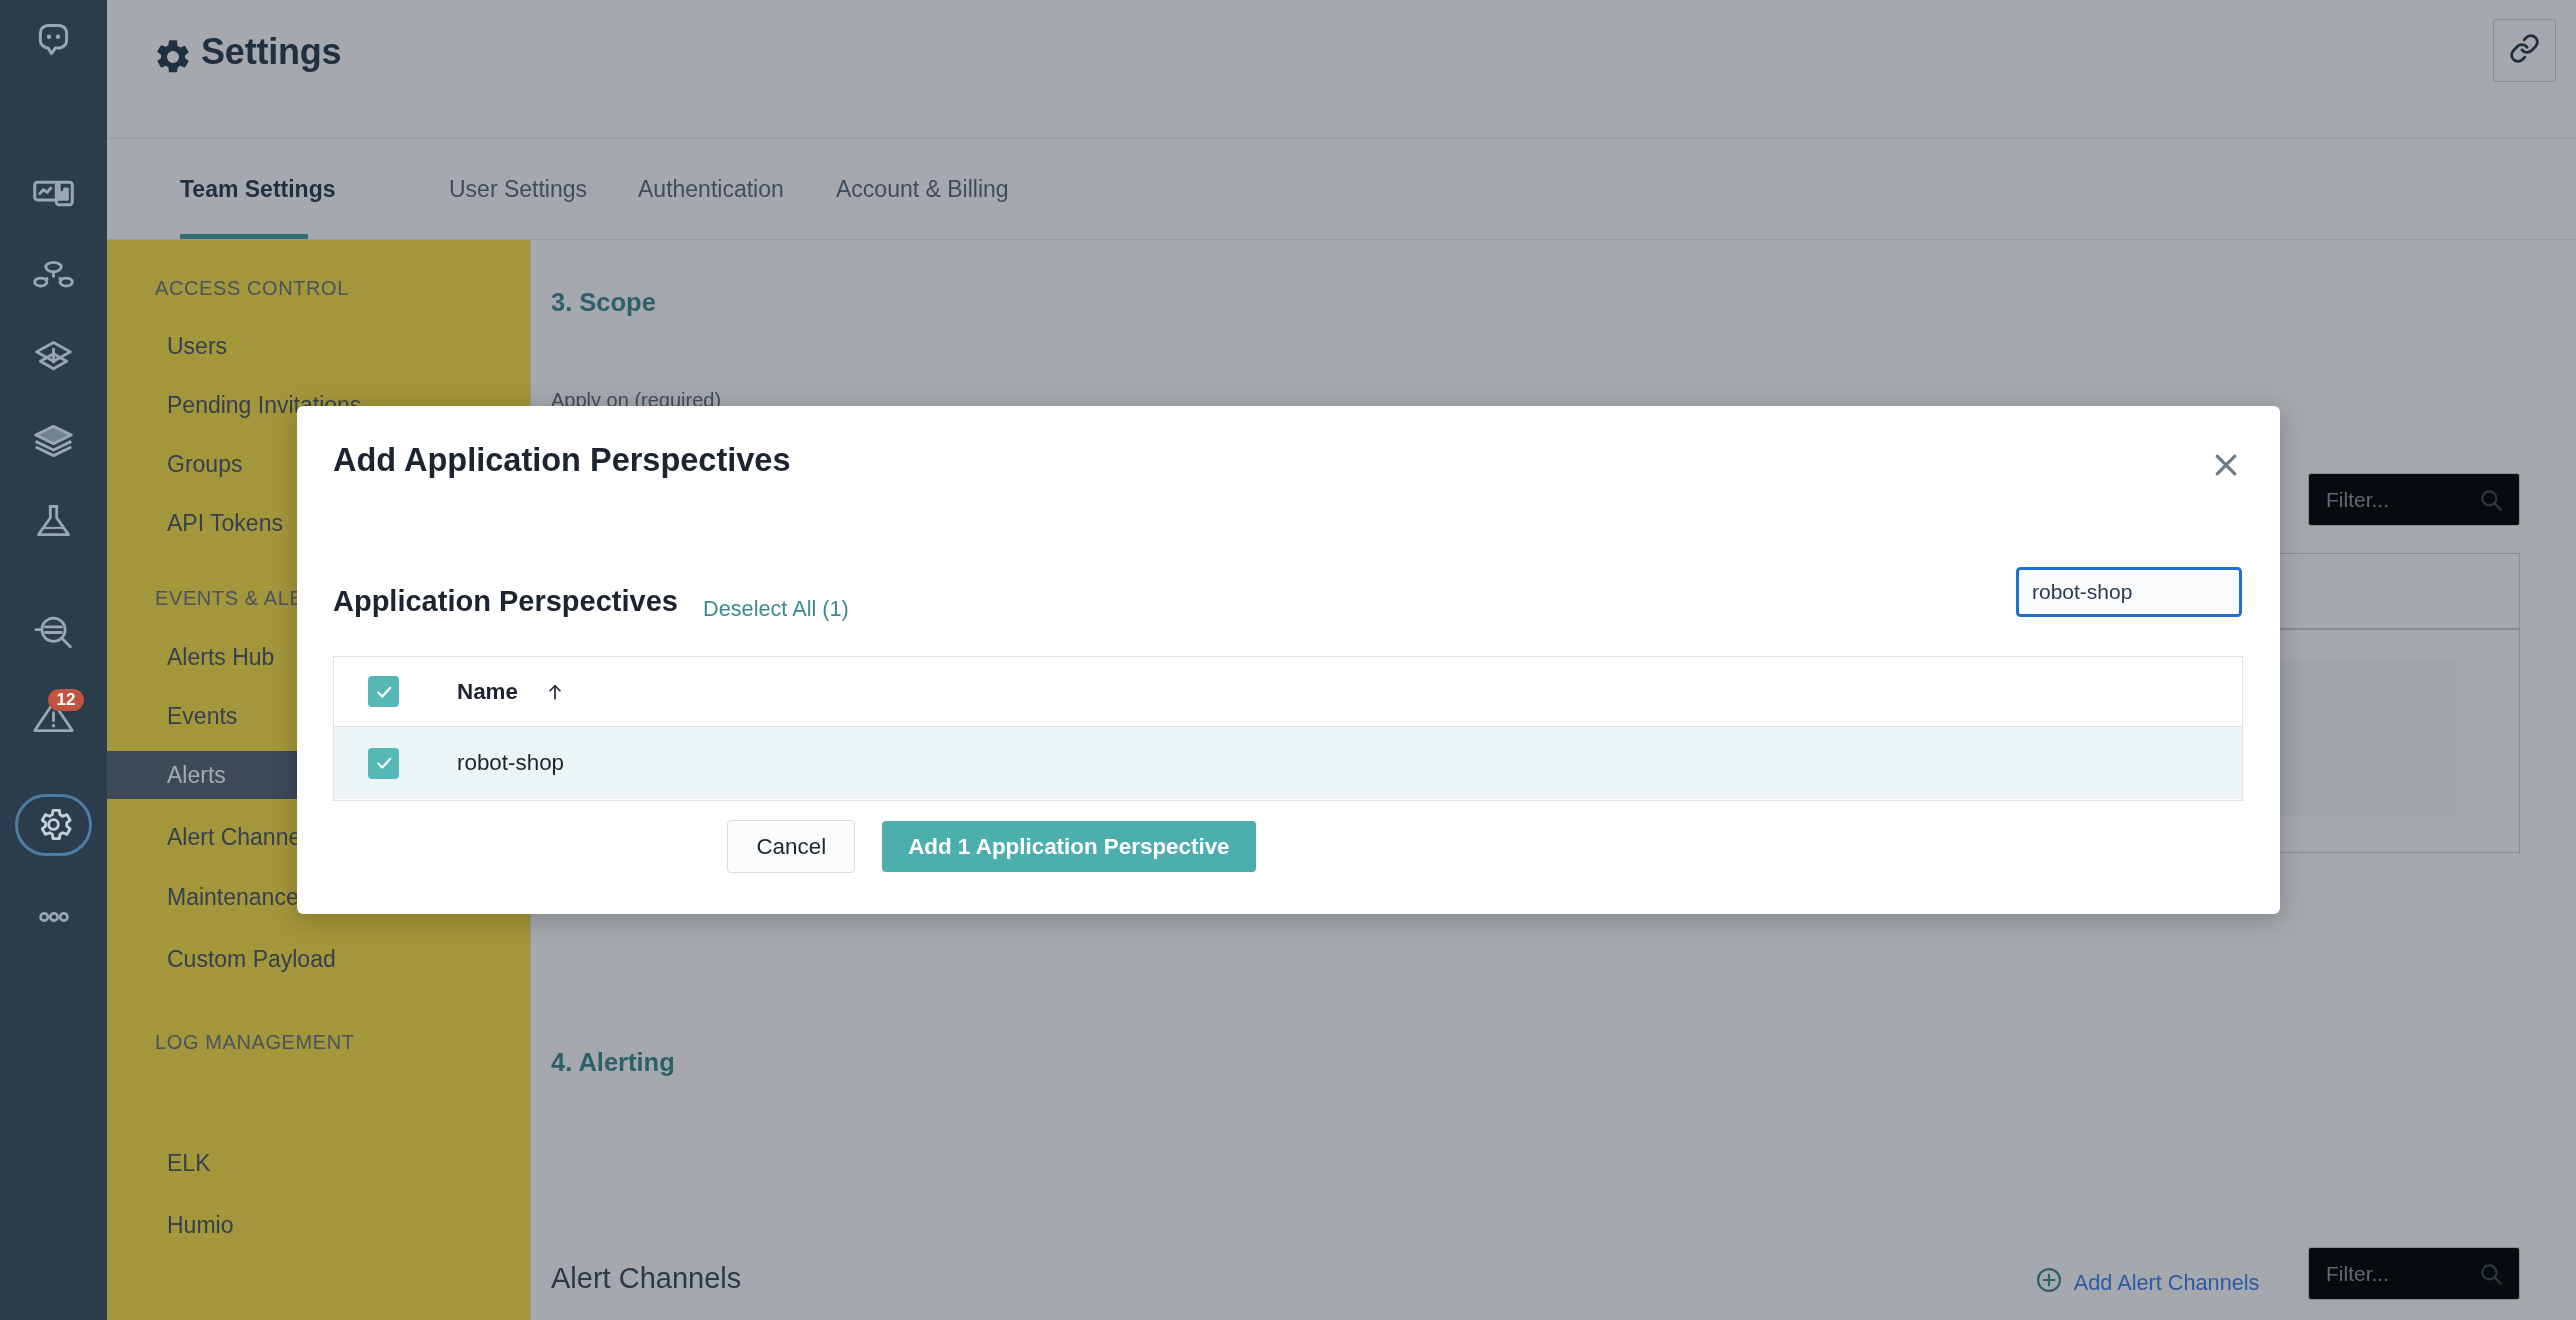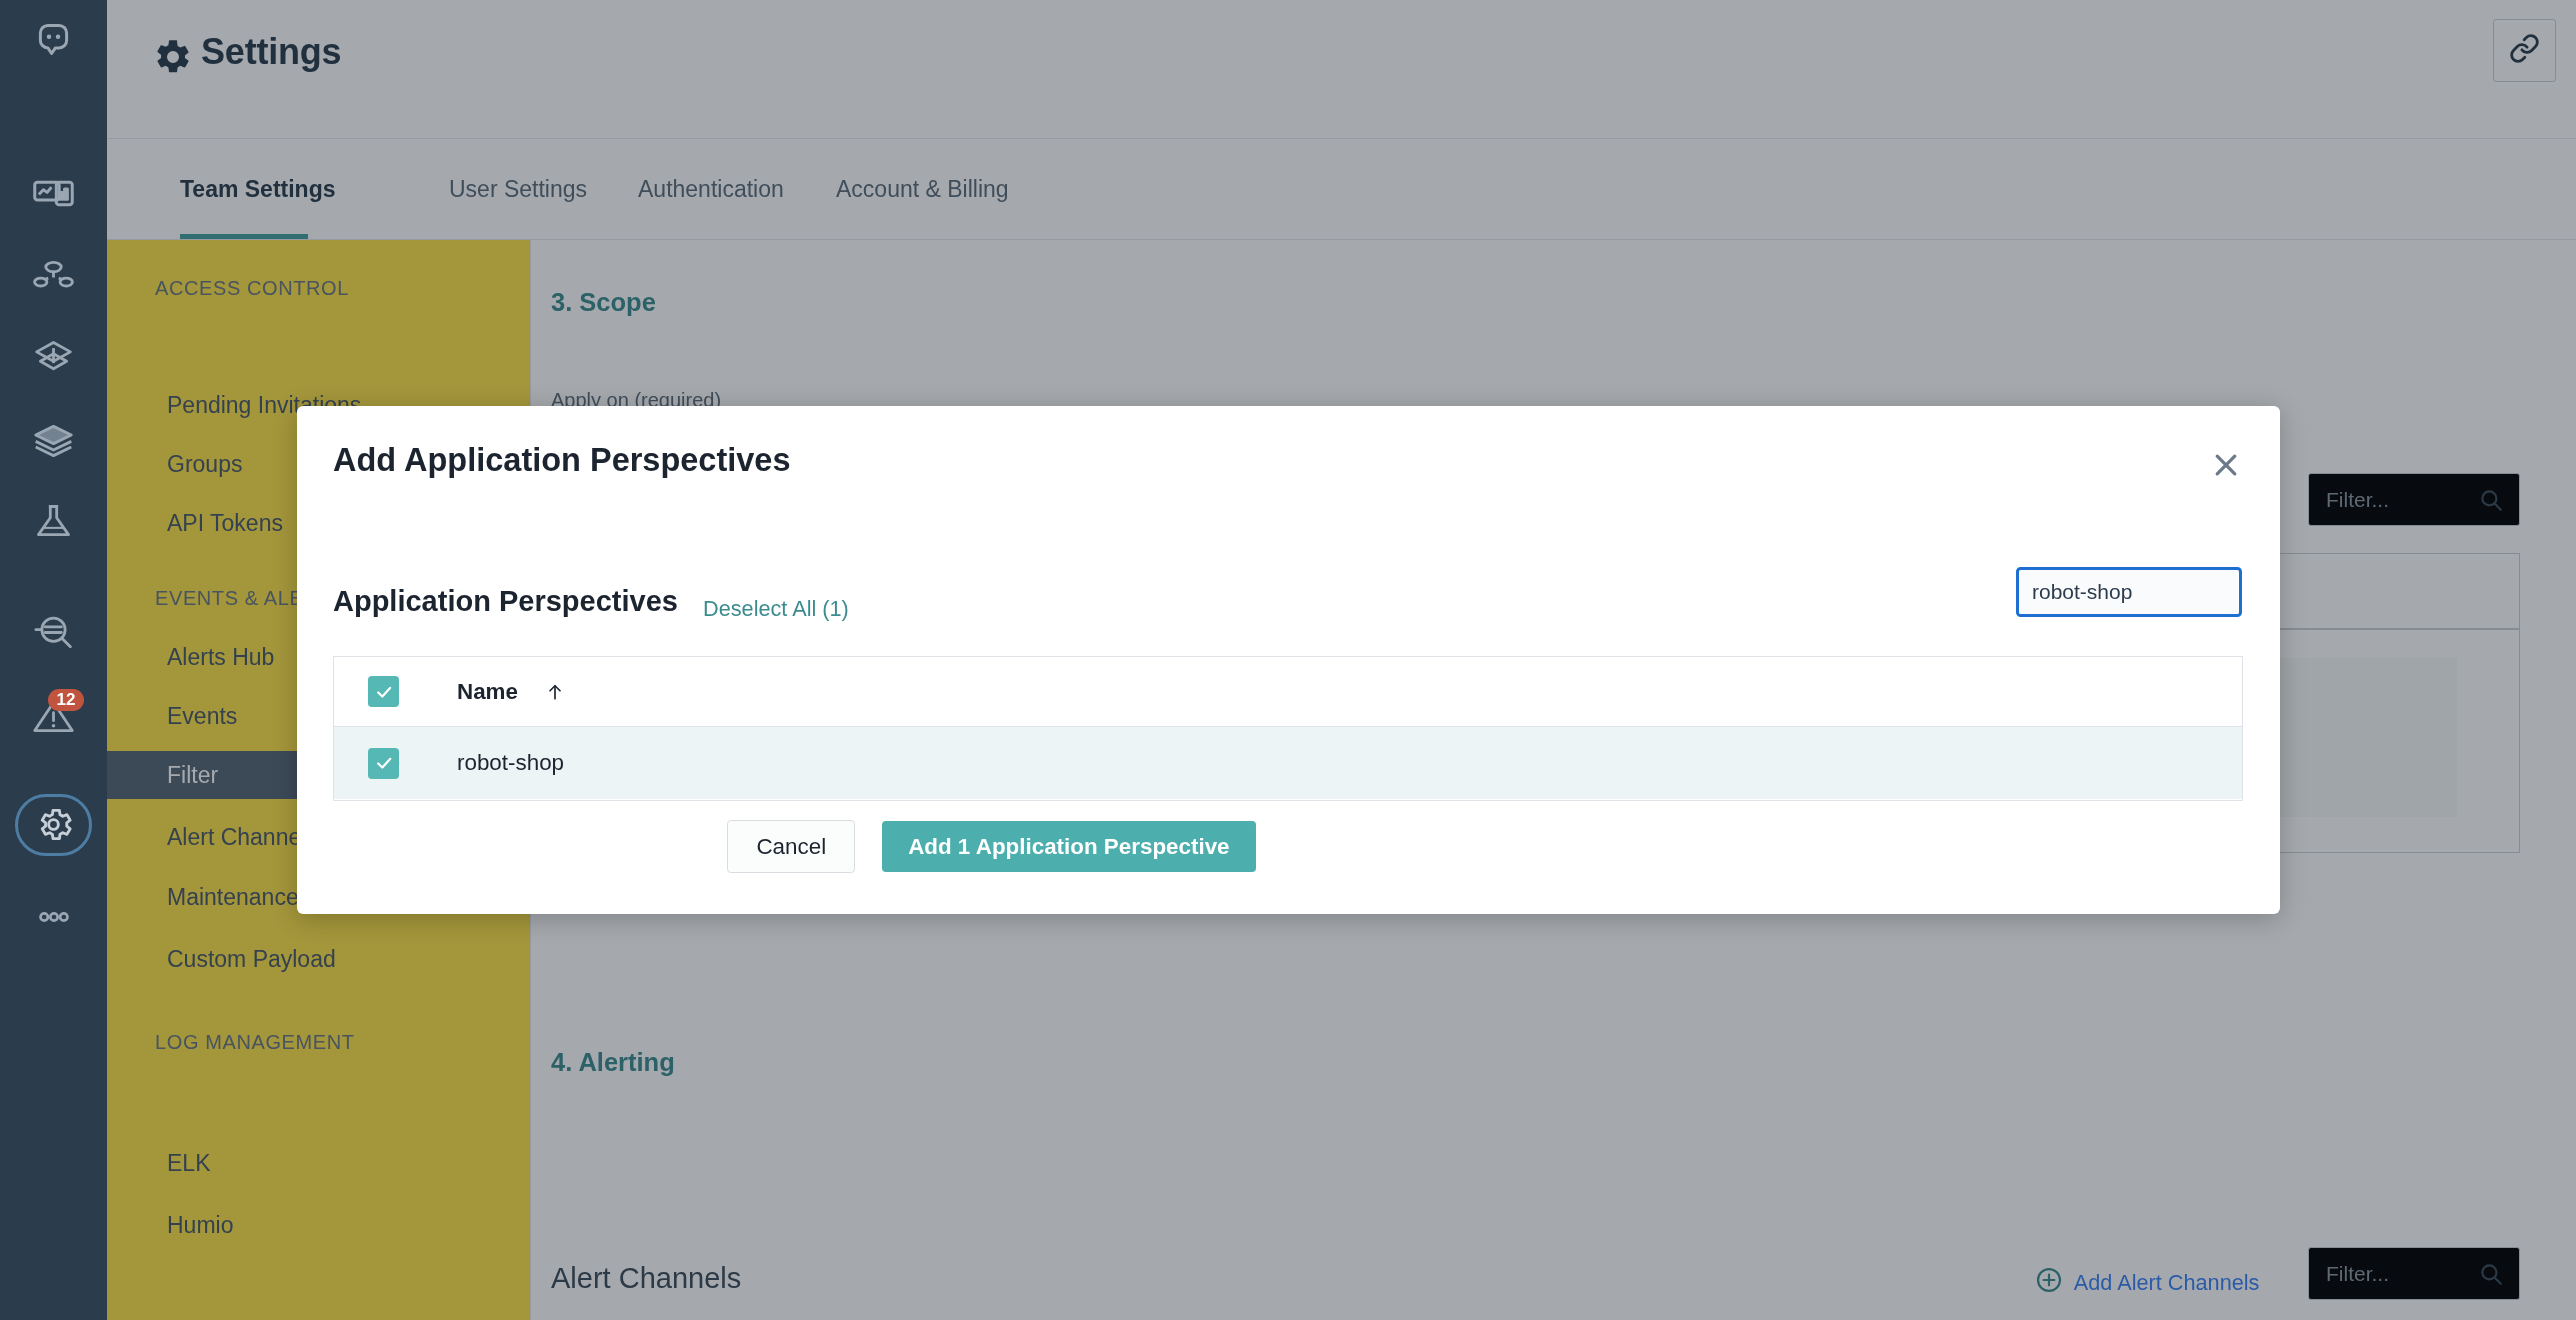--- a/index.html
+++ b/index.html
@@ -344,39 +344,42 @@
       <div class="tab active" style="left:73px;">Team Settings</div>
       <div class="tab" style="left:342px;">User Settings</div>
       <div class="tab" style="left:531px;">Authentication</div>
       <div class="tab" style="left:729px;">Account &amp; Billing</div>
       <div class="tab-underline" style="left:73px; width:128px;"></div>
     </div>
 
     <div id="subnav">
 
       <div class="subnav-group" style="top:37px;">ACCESS CONTROL</div>
+      <div class="subnav-item" style="top:82px;">
+          <span>Users</span>
+        </div>
       <div class="subnav-item" style="top:141px;">
           <span>Pending Invitations</span>
         </div>
       <div class="subnav-item" style="top:200px;">
           <span>Groups</span>
         </div>
       <div class="subnav-item" style="top:259px;">
           <span>API Tokens</span>
         </div>
 
       <div class="subnav-group" style="top:347px;">EVENTS &amp; ALERTS</div>
       <div class="subnav-item" style="top:393px;">
           <span>Alerts Hub</span>
         </div>
       <div class="subnav-item" style="top:452px;">
           <span>Events</span>
         </div>
       <div class="subnav-item selected" style="top:511px;">
-          <span>Filter</span>
+          <span>Alerts</span>
         </div>
       <div class="subnav-item" style="top:573px;">
           <span>Alert Channels</span>
         </div>
       <div class="subnav-item" style="top:633px;">
           <span>Maintenance Windows</span>
         </div>
       <div class="subnav-item" style="top:695px;">
           <span>Custom Payload</span>
         </div>

